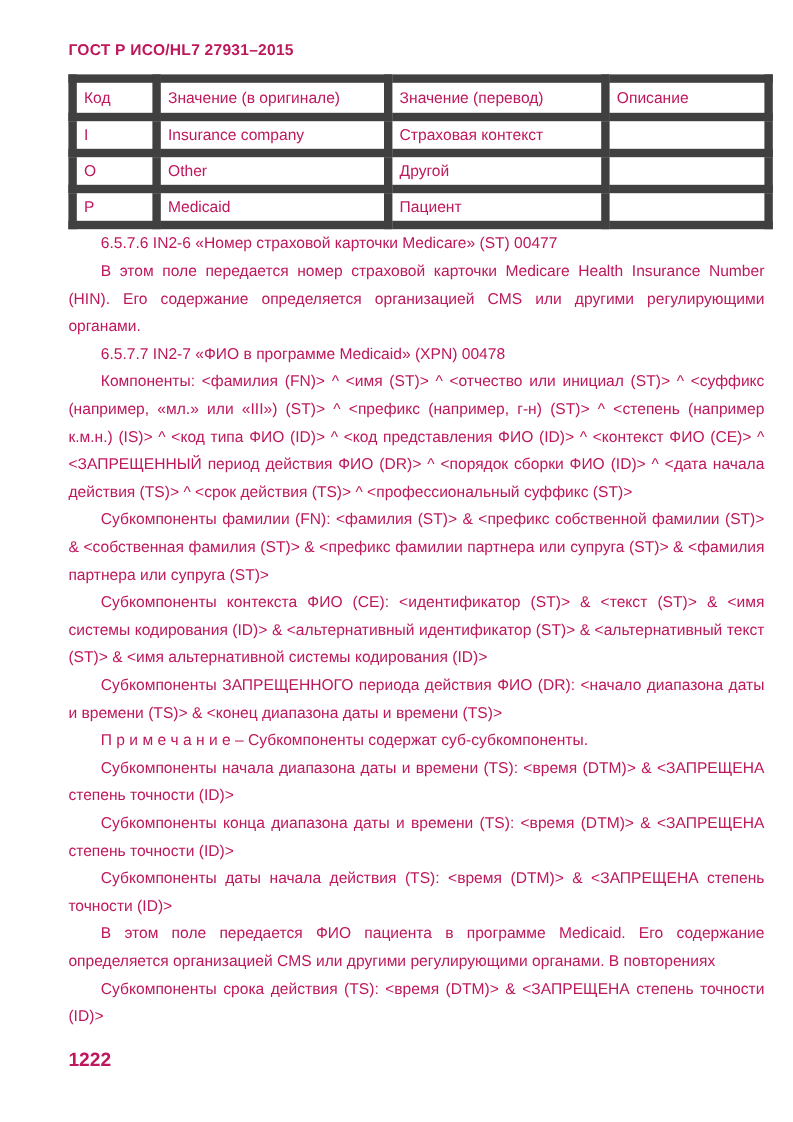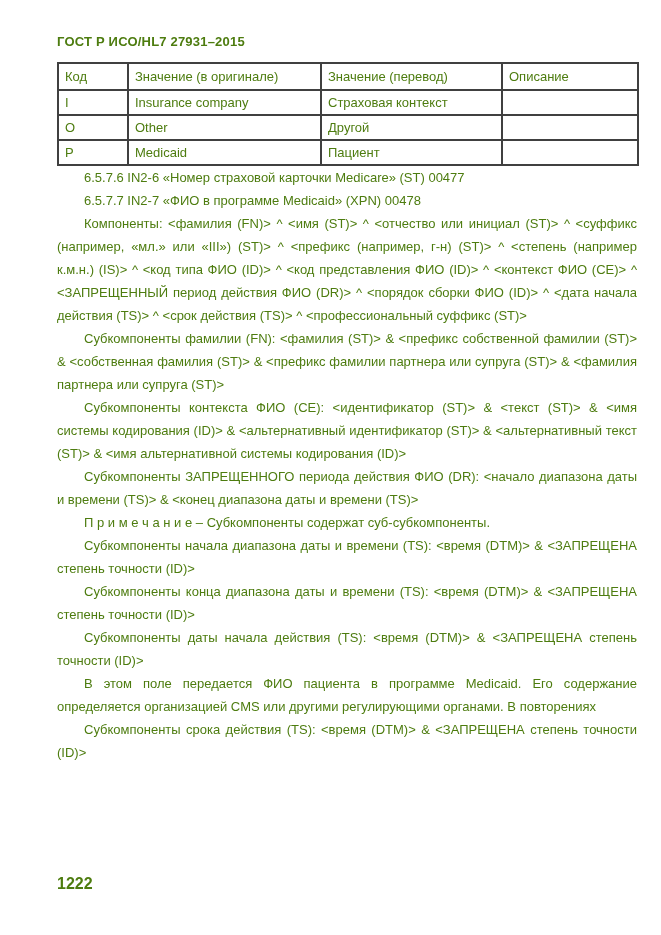--- a/index.html
+++ b/index.html
@@ -5,41 +5,41 @@
   html, body {
     margin: 0;
     padding: 0;
     background: #ffffff;
   }
   .page {
     position: relative;
     width: 661px;
     height: 935px;
     background: #ffffff;
-    color: #4d7c0f;
+    color: #be185d;
     font-family: "Liberation Sans", sans-serif;
     box-sizing: border-box;
     padding: 34px 24px 0 57px;
     overflow: hidden;
   }
   .doc-header {
     font-size: 13px;
     font-weight: bold;
     letter-spacing: 0.2px;
     margin-bottom: 13px;
   }
   table.code-table {
     border-collapse: collapse;
     width: 580px;
     border: 2px solid #000000;
     table-layout: fixed;
   }
   table.code-table th,
   table.code-table td {
-    border: 2px solid #404040;
+    border: 7px solid #404040;
     font-size: 13px;
     font-weight: normal;
     text-align: left;
     padding: 2px 6px;
     height: 19px;
     vertical-align: middle;
     overflow: hidden;
     white-space: nowrap;
   }
   table.code-table th {
@@ -109,20 +109,21 @@
         <td>P</td>
         <td>Medicaid</td>
         <td>Пациент</td>
         <td></td>
       </tr>
     </tbody>
   </table>
 
   <div class="content">
     <p class="clause">6.5.7.6 IN2-6 «Номер страховой карточки Medicare» (ST) 00477</p>
+    <p class="body">В этом поле передается номер страховой карточки Medicare Health Insurance Number (HIN). Его содержание определяется организацией CMS или другими регулирующими органами.</p>
     <p class="clause">6.5.7.7 IN2-7 «ФИО в программе Medicaid» (XPN) 00478</p>
     <p class="body">Компоненты: &lt;фамилия (FN)&gt; ^ &lt;имя (ST)&gt; ^ &lt;отчество или инициал (ST)&gt; ^ &lt;суффикс (например, «мл.» или «III») (ST)&gt; ^ &lt;префикс (например, г-н) (ST)&gt; ^ &lt;степень (например к.м.н.) (IS)&gt; ^ &lt;код типа ФИО (ID)&gt; ^ &lt;код представления ФИО (ID)&gt; ^ &lt;контекст ФИО (CE)&gt; ^ &lt;ЗАПРЕЩЕННЫЙ период действия ФИО (DR)&gt; ^ &lt;порядок сборки ФИО (ID)&gt; ^ &lt;дата начала действия (TS)&gt; ^ &lt;срок действия (TS)&gt; ^ &lt;профессиональный суффикс (ST)&gt;</p>
     <p class="body">Субкомпоненты фамилии (FN): &lt;фамилия (ST)&gt; &amp; &lt;префикс собственной фамилии (ST)&gt; &amp; &lt;собственная фамилия (ST)&gt; &amp; &lt;префикс фамилии партнера или супруга (ST)&gt; &amp; &lt;фамилия партнера или супруга (ST)&gt;</p>
     <p class="body">Субкомпоненты контекста ФИО (CE): &lt;идентификатор (ST)&gt; &amp; &lt;текст (ST)&gt; &amp; &lt;имя системы кодирования (ID)&gt; &amp; &lt;альтернативный идентификатор (ST)&gt; &amp; &lt;альтернативный текст (ST)&gt; &amp; &lt;имя альтернативной системы кодирования (ID)&gt;</p>
     <p class="body">Субкомпоненты ЗАПРЕЩЕННОГО периода действия ФИО (DR): &lt;начало диапазона даты и времени (TS)&gt; &amp; &lt;конец диапазона даты и времени (TS)&gt;</p>
     <p class="note">П р и м е ч а н и е  – Субкомпоненты содержат суб-субкомпоненты.</p>
     <p class="body">Субкомпоненты начала диапазона даты и времени (TS): &lt;время (DTM)&gt; &amp; &lt;ЗАПРЕЩЕНА степень точности (ID)&gt;</p>
     <p class="body">Субкомпоненты конца диапазона даты и времени (TS): &lt;время (DTM)&gt; &amp; &lt;ЗАПРЕЩЕНА степень точности (ID)&gt;</p>
     <p class="body">Субкомпоненты даты начала действия (TS): &lt;время (DTM)&gt; &amp; &lt;ЗАПРЕЩЕНА степень точности (ID)&gt;</p>
     <p class="body">В этом поле передается ФИО пациента в программе Medicaid. Его содержание определяется организацией CMS или другими регулирующими органами. В повторениях</p>

